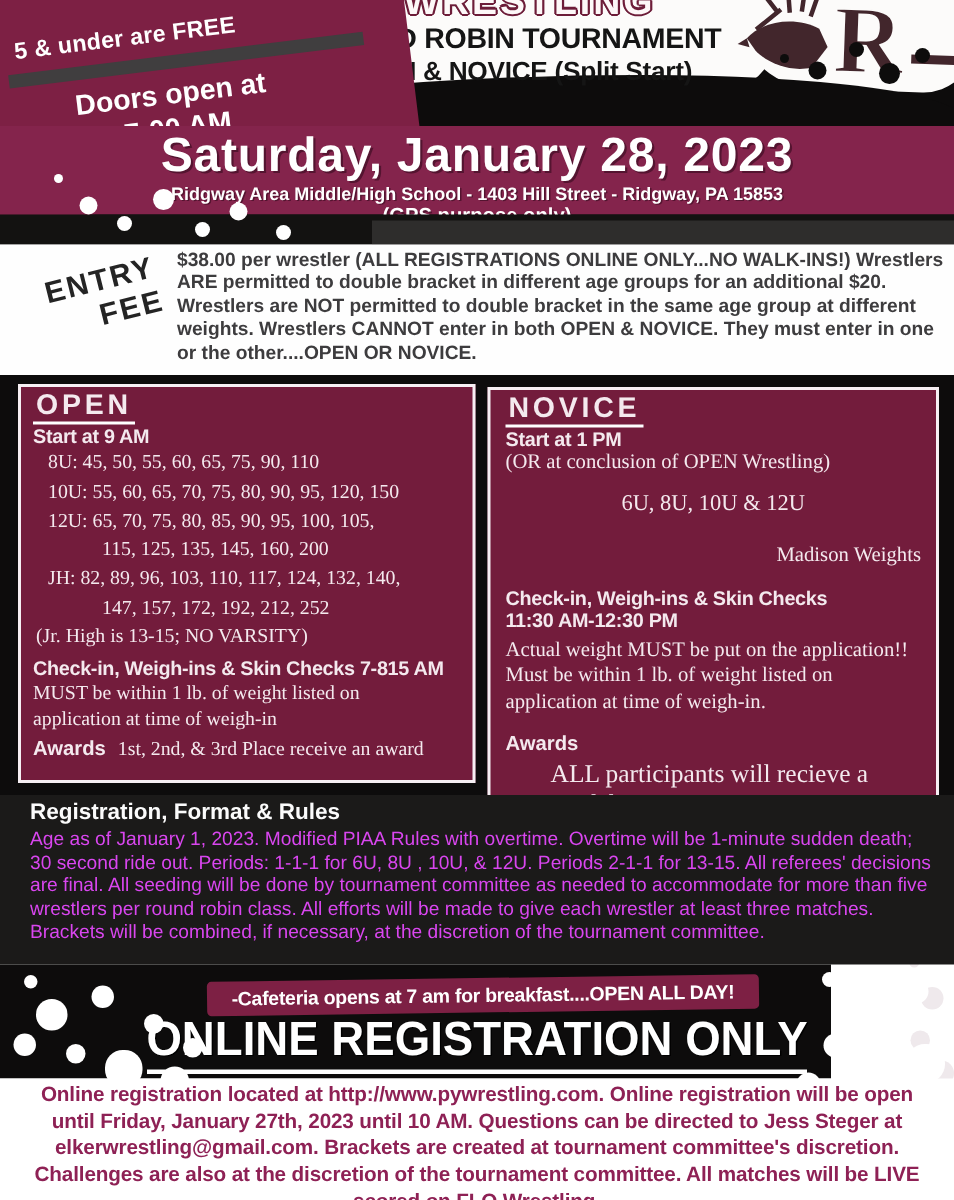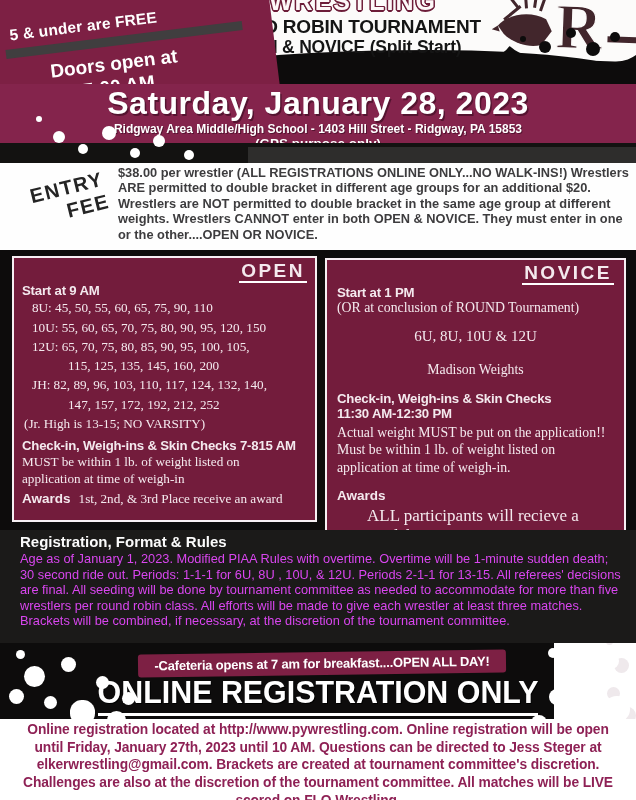--- a/index.html
+++ b/index.html
@@ -50,35 +50,35 @@
     font-weight:800; font-size:20px; color:#242424; letter-spacing:1.5px; line-height:1.1; }
   .entry-label .l2 { display:block; margin-left:32px; margin-top:1px; }
   .entry-text { position:absolute; left:118px; top:2px; width:516px;
     font-size:12.8px; line-height:15.4px; font-weight:bold; color:#3d3c3e; }
 
   
   .panels { position:absolute; left:0; top:250px; width:636px; height:280px; background:#0d0c0c; }
   .panel { position:absolute; background:#731c3c; border:2px solid #f6eff3; color:#f4e9ee; }
   .panel-open { left:12px; top:6px; width:305px; height:266px; padding:2px 8px; }
   .panel-novice { left:325px; top:8px; width:301px; height:276px; padding:2px 10px; }
-  .p-title { text-align:right; }
+  .p-title { text-align:left; }
   .p-title span { display:inline-block; font-size:19px; font-weight:800; letter-spacing:2.5px;
     border-bottom:2.5px solid #fff; line-height:1.12; padding:0 2px; }
   .p-bold { font-weight:800; font-size:13.2px; letter-spacing:-0.2px; }
   .serif { font-family:"Liberation Serif", "DejaVu Serif", serif; }
   .wline { font-size:13.2px; line-height:19.3px; padding-left:10px; }
   .wline-indent { padding-left:46px; }
   .jr-note { font-size:13.2px; line-height:19.3px; padding-left:2px; }
   .open-checkin { margin-top:5px; }
   .open-rule { font-size:13.2px; line-height:16.8px; width:264px; margin-top:1px; }
   .awards-row { margin-top:3px; font-size:13.2px; }
   .aw-label { font-weight:800; margin-right:8px; font-size:13.5px; font-family:"Liberation Sans", sans-serif; }
   .nov-start-note { font-size:13.8px; line-height:1.12; }
   .nov-age { text-align:center; font-size:15px; margin-top:12px; }
-  .nov-mad { text-align:center; font-size:13.8px; margin-top:17px; }
+  .nov-mad { text-align:right; font-size:13.8px; margin-top:17px; }
   .nov-checkin { margin-top:13px; line-height:1.18; }
   .nov-rule { font-size:13.8px; line-height:17.6px; margin-top:2px; }
   .nov-aw-label { margin-top:11px; font-size:13.5px; font-weight:800; }
   .nov-aw-text { font-size:17px; padding-left:30px; margin-top:3px; }
 
   
   .rules { position:absolute; left:0; top:530px; width:636px; height:113px; background:#1b1a19; }
   .rules-title { position:absolute; left:20px; top:3px; font-size:15px; font-weight:800; color:#fbfbfb; }
   .rules-text { position:absolute; left:20px; top:21px; width:602px;
     font-size:12.8px; line-height:15.6px; color:#d946ef; }
@@ -186,21 +186,21 @@
       <div class="p-bold open-checkin">Check-in, Weigh-ins &amp; Skin Checks 7-815 AM</div>
       <div class="serif open-rule">MUST be within 1 lb. of weight listed on application at time of weigh-in</div>
       <div class="awards-row">
         <span class="aw-label">Awards</span><span class="serif">1st, 2nd, &amp; 3rd Place receive an award</span>
       </div>
     </div>
 
     <div class="panel panel-novice">
       <div class="p-title"><span>NOVICE</span></div>
       <div class="p-bold">Start at 1 PM</div>
-      <div class="serif nov-start-note">(OR at conclusion of ROUND Tournament)</div>
+      <div class="serif nov-start-note">(OR at conclusion of OPEN Wrestling)</div>
       <div class="serif nov-age">6U, 8U, 10U &amp; 12U</div>
       <div class="serif nov-mad">Madison Weights</div>
       <div class="p-bold nov-checkin">
         <div>Check-in, Weigh-ins &amp; Skin Checks</div>
         <div>11:30 AM-12:30 PM</div>
       </div>
       <div class="serif nov-rule">Actual weight MUST be put on the application!! Must be within 1 lb. of weight listed on application at time of weigh-in.</div>
       <div class="nov-aw-label">Awards</div>
       <div class="serif nov-aw-text">ALL participants will recieve a Medal</div>
     </div>

